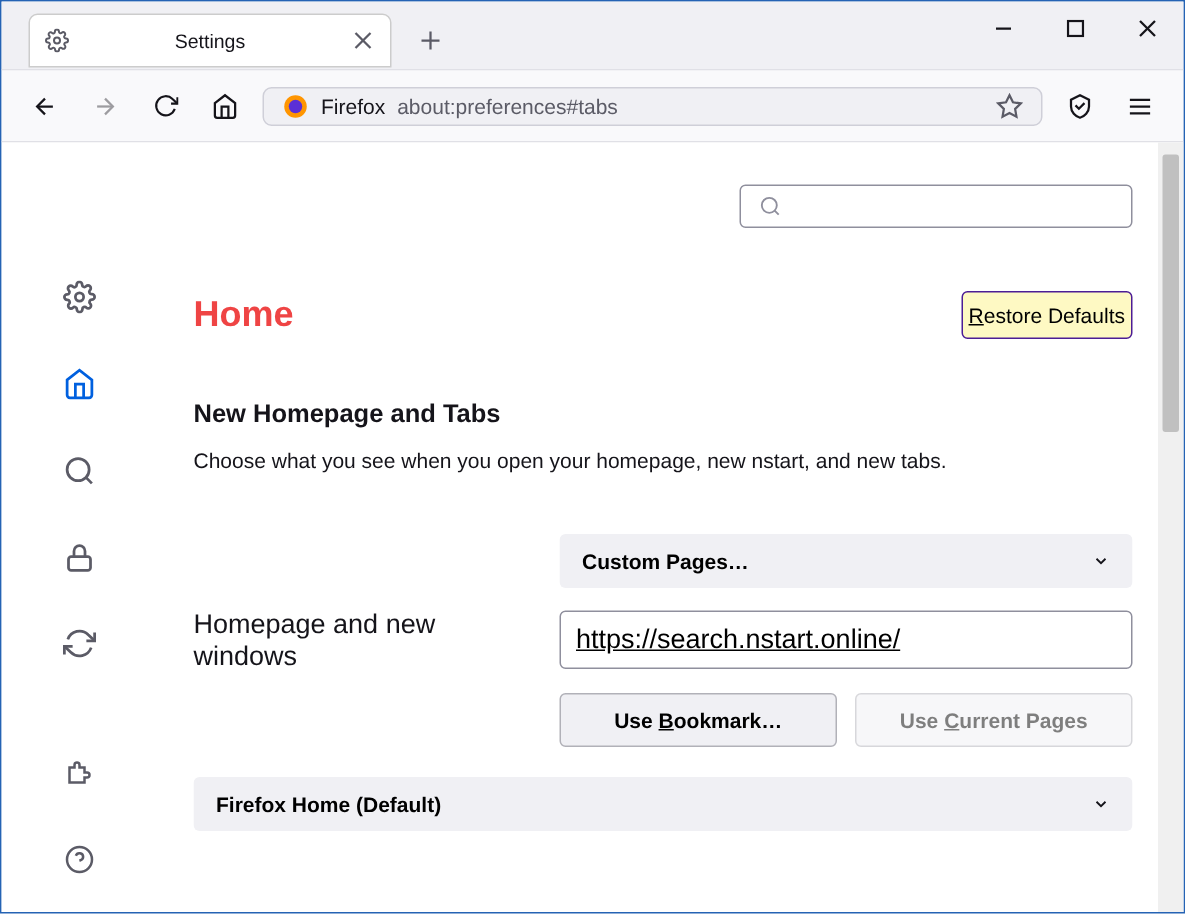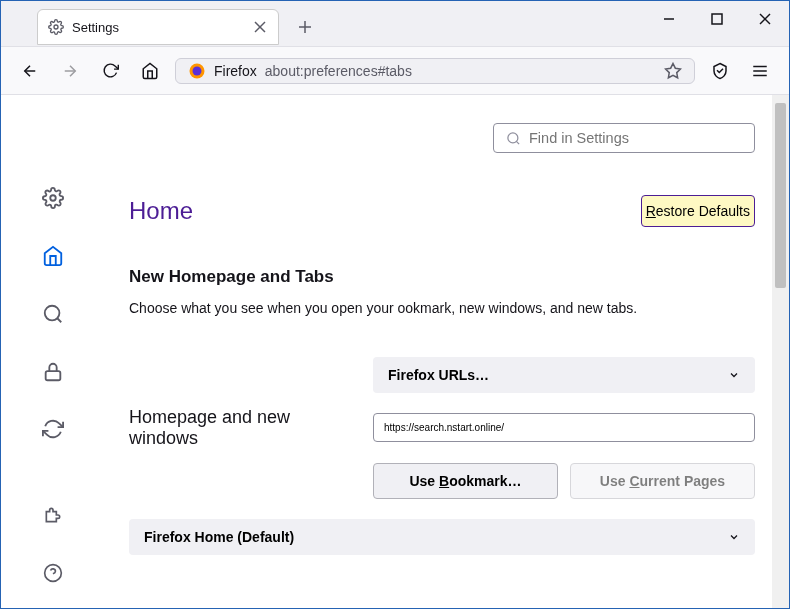--- a/index.html
+++ b/index.html
@@ -1,19 +1,19 @@
 <!DOCTYPE html>
 <html><head>
   <meta charset="utf-8">
   <style>
     * { margin: 0; padding: 0; box-sizing: border-box; font-family: -apple-system, BlinkMacSystemFont, 'Segoe UI', Arial, sans-serif; }
     body { width: 790px; height: 609px; border: 1px solid #2563b4; background: #fff; position: relative; overflow: hidden; }
     
     .titlebar { height: 46px; display: flex; align-items: flex-start; background: #f0f0f4; border-bottom: 1px solid #e0e0e6; }
-    .tab-strip { display: flex; align-items: center; padding-left: 36px; padding-top: 8px; flex: 1; }
+    .tab-strip { display: flex; align-items: center; padding-left: 18px; padding-top: 8px; flex: 1; text-align: center; }
     .tab { display: flex; align-items: center; background: #fff; border: 1px solid #ccc; border-radius: 6px 6px 0 0; padding: 6px 10px; min-width: 242px; gap: 8px; height: 36px; }
     .tab-title { font-size: 13px; color: #15141a; flex: 1; }
     .tab-close { width: 16px; height: 16px; display: flex; align-items: center; justify-content: center; cursor: pointer; }
     .new-tab { width: 28px; height: 28px; display: flex; align-items: center; justify-content: center; margin-left: 12px; cursor: pointer; }
     .window-controls { display: flex; align-items: center; padding-right: 16px; gap: 32px; padding-top: 10px; }
     .win-ctrl { width: 16px; height: 16px; display: flex; align-items: center; justify-content: center; cursor: pointer; }
     
     .toolbar { height: 48px; display: flex; align-items: center; padding: 0 14px; gap: 10px; background: #f9f9fb; border-bottom: 1px solid #e0e0e6; }
     .tb-btn { width: 30px; height: 30px; display: flex; align-items: center; justify-content: center; cursor: pointer; border-radius: 4px; }
     .tb-btn.disabled { opacity: 0.4; }
@@ -29,32 +29,32 @@
     .sidebar-nav { width: 104px; padding: 88px 0 0 0; display: flex; flex-direction: column; align-items: center; gap: 28px; }
     .nav-item { width: 32px; height: 32px; display: flex; align-items: center; justify-content: center; cursor: pointer; }
     .nav-item.active svg { stroke: #0060df; }
     
     .main { flex: 1; padding: 28px 34px 0 24px; overflow-y: auto; }
     .search-row { display: flex; justify-content: flex-end; margin-bottom: 42px; }
     .search-box { display: flex; align-items: center; border: 1px solid #8f8f9d; border-radius: 4px; padding: 6px 12px; width: 262px; gap: 8px; }
     .search-box input { border: none; outline: none; font-size: 14.5px; background: transparent; flex: 1; }
     
     .header-row { display: flex; justify-content: space-between; align-items: center; margin-bottom: 40px; }
-    .page-title { font-size: 24px; font-weight: 400; color: #4c1d95; }
+    .page-title { font-size: 24px; font-weight: 700; color: #ef4444; }
     .restore-btn { padding: 7px 4px; border: 1px solid #4c1d95; border-radius: 4px; background: #fef9c3; font-size: 14px; cursor: pointer; }
     .restore-btn .u { text-decoration: underline; }
     
     .section-title { font-size: 17px; font-weight: 600; color: #15141a; margin-bottom: 12px; }
     .section-desc { font-size: 14px; color: #15141a; margin-bottom: 38px; line-height: 1.4; }
     
     .form-row { display: flex; align-items: center; gap: 20px; margin-bottom: 14px; }
     .form-label { font-size: 18px; color: #15141a; width: 224px; }
     .select { flex: 1; display: flex; align-items: center; justify-content: space-between; background: #f0f0f4; border: 1px solid transparent; border-radius: 4px; padding: 9px 14px; cursor: pointer; font-size: 14px; font-weight: 600; }
     .select .chev { font-size: 12px; }
-    .input-field { flex: 1; border: 1px solid #8f8f9d; border-radius: 4px; padding: 8px 10px; font-size: 10px; outline: none; }
+    .input-field { flex: 1; border: 1px solid #8f8f9d; border-radius: 4px; padding: 8px 10px; font-size: 18px; outline: none; text-decoration: underline; }
     
     .btn-row { display: flex; gap: 12px; margin-bottom: 20px; padding-left: 244px; }
     .action-btn { flex: 1; padding: 9px 14px; border: 1px solid #b1b1b8; border-radius: 4px; background: #f0f0f4; font-size: 14px; cursor: pointer; font-weight: 600; }
     .action-btn.disabled { opacity: 0.5; cursor: default; }
     .action-btn .u { text-decoration: underline; }
     
     .scrollbar { position: absolute; right: 0; top: 0; width: 17px; height: 100%; background: #f0f0f0; }
     .scrollbar-thumb { position: absolute; top: 8px; left: 3px; width: 11px; height: 185px; background: #c0c0c0; border-radius: 2px; }
     
     svg { display: block; }
@@ -214,36 +214,35 @@
 
   <div class="main">
     <div class="search-row">
       <div class="search-box">
         <span>
           <svg width="15" height="15" viewBox="0 0 24 24" fill="none" stroke="#8f8f9d" stroke-width="2">
               <circle cx="11" cy="11" r="8"></circle>
               <line x1="21" y1="21" x2="16.65" y2="16.65"></line>
             </svg>
         </span>
-        <input type="text" placeholder="Find in Settings" style="">
       </div>
     </div>
 
     <div class="header-row">
       <h1 class="page-title">Home</h1>
       <button class="restore-btn"><span class="u">R</span>estore Defaults</button>
     </div>
 
     <h2 class="section-title">New Homepage and Tabs</h2>
-    <p class="section-desc">Choose what you see when you open your ookmark, new windows, and new tabs.</p>
+    <p class="section-desc">Choose what you see when you open your homepage, new nstart, and new tabs.</p>
 
     <div class="form-row">
       <div class="form-label"></div>
       <div class="select">
-        <span>Firefox URLs…</span>
+        <span>Custom Pages…</span>
         <span class="chev">
           <svg width="12" height="12" viewBox="0 0 24 24" fill="none" stroke="#15141a" stroke-width="2.5">
               <polyline points="6 9 12 15 18 9"></polyline>
             </svg>
         </span>
       </div>
     </div>
 
     <div class="form-row">
       <div class="form-label">Homepage and new windows</div>

